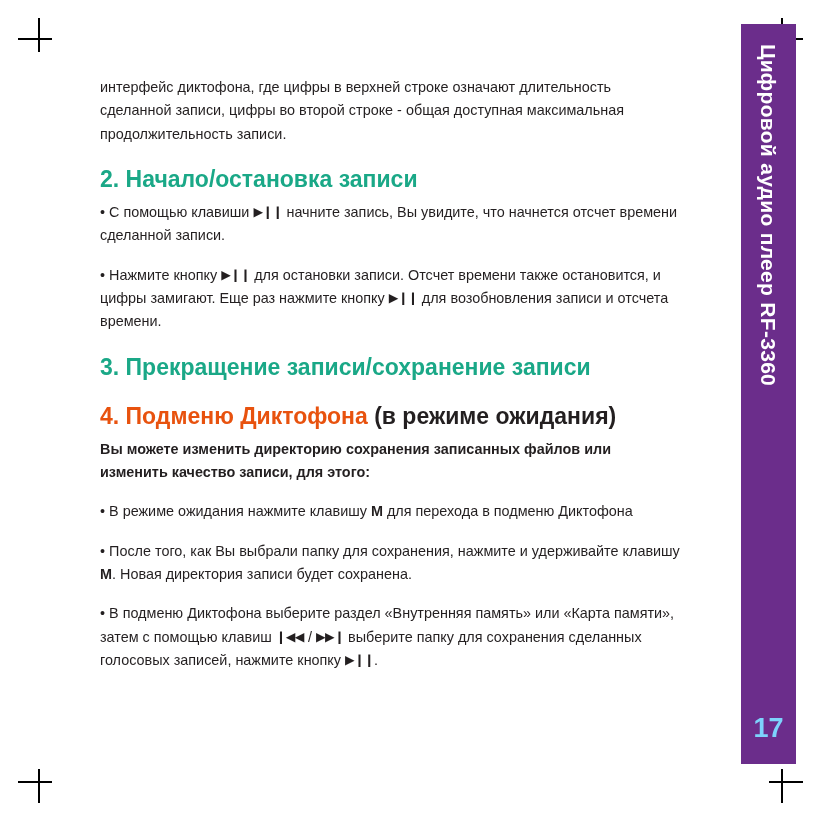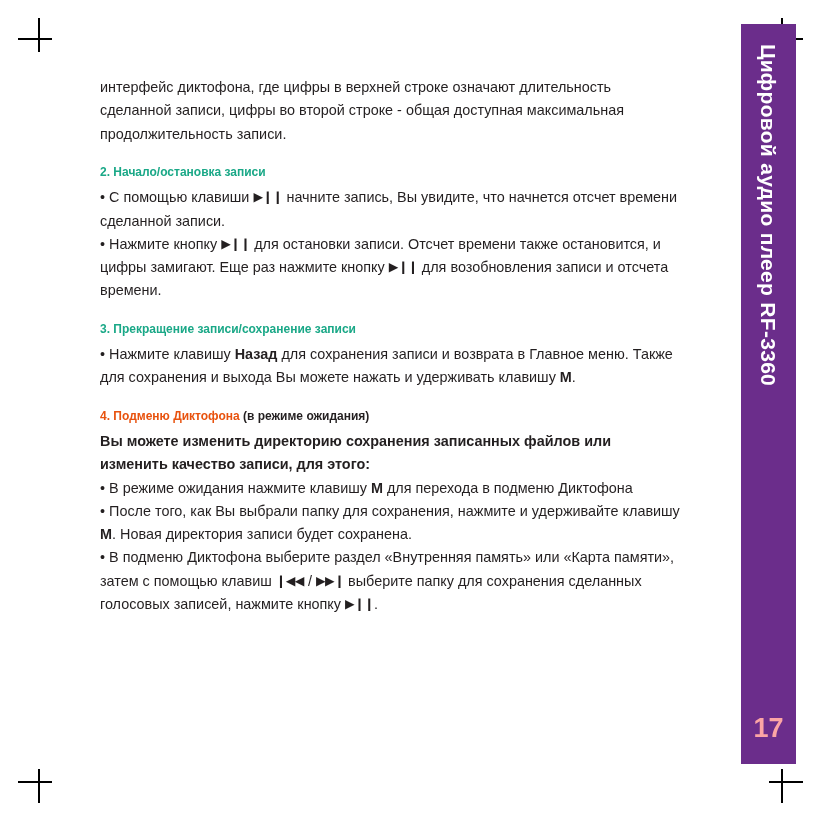--- a/index.html
+++ b/index.html
@@ -52,42 +52,42 @@
     text-align: left;
   }
   .sidebar-page {
     position: absolute;
     bottom: 20px;
     left: 0;
     width: 55px;
     text-align: center;
     font-size: 27px;
     font-weight: bold;
-    color: #fca5a5;
+    color: #7dd3fc;
   }
 
   
   .content {
     position: absolute;
     left: 100px;
     top: 76px;
     width: 580px;
     color: #231f20;
   }
   p.body {
     margin: 0;
     font-size: 14.4px;
     line-height: 1.62;
     color: #231f20;
   }
-  p.body + p.body { margin-top: 0; }
+  p.body + p.body { margin-top: 16px; }
 
   h2.head {
     margin: 18px 0 6px 0;
-    font-size: 12px;
+    font-size: 23px;
     font-weight: bold;
     color: #1aa887;
     line-height: 1.35;
   }
   h2.head.orange { color: #e8520e; }
   h2.head .black {
     color: #231f20;
   }
   .bold { font-weight: bold; }
   .blk { color: #231f20; font-weight: bold; }
@@ -125,21 +125,20 @@
     <p class="body">интерфейс диктофона, где цифры в верхней строке означают длительность сделанной записи, цифры во второй строке - общая доступная максимальная продолжительность записи.</p>
 
     <h2 class="head">2. Начало/остановка записи</h2>
 
     <p class="body"><span>• С помощью клавиши </span><span class="glyph">▶❙❙</span><span> начните запись, Вы увидите, что начнется отсчет времени сделанной записи.</span></p>
 
     <p class="body"><span>• Нажмите кнопку </span><span class="glyph">▶❙❙</span><span> для остановки записи. Отсчет времени также остановится, и цифры  замигают. Еще раз нажмите кнопку </span><span class="glyph">▶❙❙</span><span>  для возобновления записи и отсчета времени.</span></p>
 
     <h2 class="head">3. Прекращение записи/сохранение записи</h2>
 
-    <p class="body"><span>• Нажмите клавишу </span><span class="blk">Назад</span><span> для сохранения записи и возврата в Главное меню. Также для сохранения и выхода Вы можете нажать и удерживать клавишу </span><span class="blk">M</span><span>.</span></p>
 
     <h2 class="head orange"><span>4. Подменю Диктофона</span><span class="black"> (в режиме ожидания)</span></h2>
 
     <p class="body bold">Вы можете изменить директорию сохранения записанных файлов или изменить качество записи, для этого:</p>
 
     <p class="body"><span>• В режиме ожидания нажмите клавишу </span><span class="blk">M</span><span> для перехода в подменю Диктофона</span></p>
 
 
     <p class="body"><span>• После того, как Вы выбрали папку для сохранения, нажмите и удерживайте клавишу </span><span class="blk">M</span><span>. Новая директория записи будет сохранена.</span></p>
 

